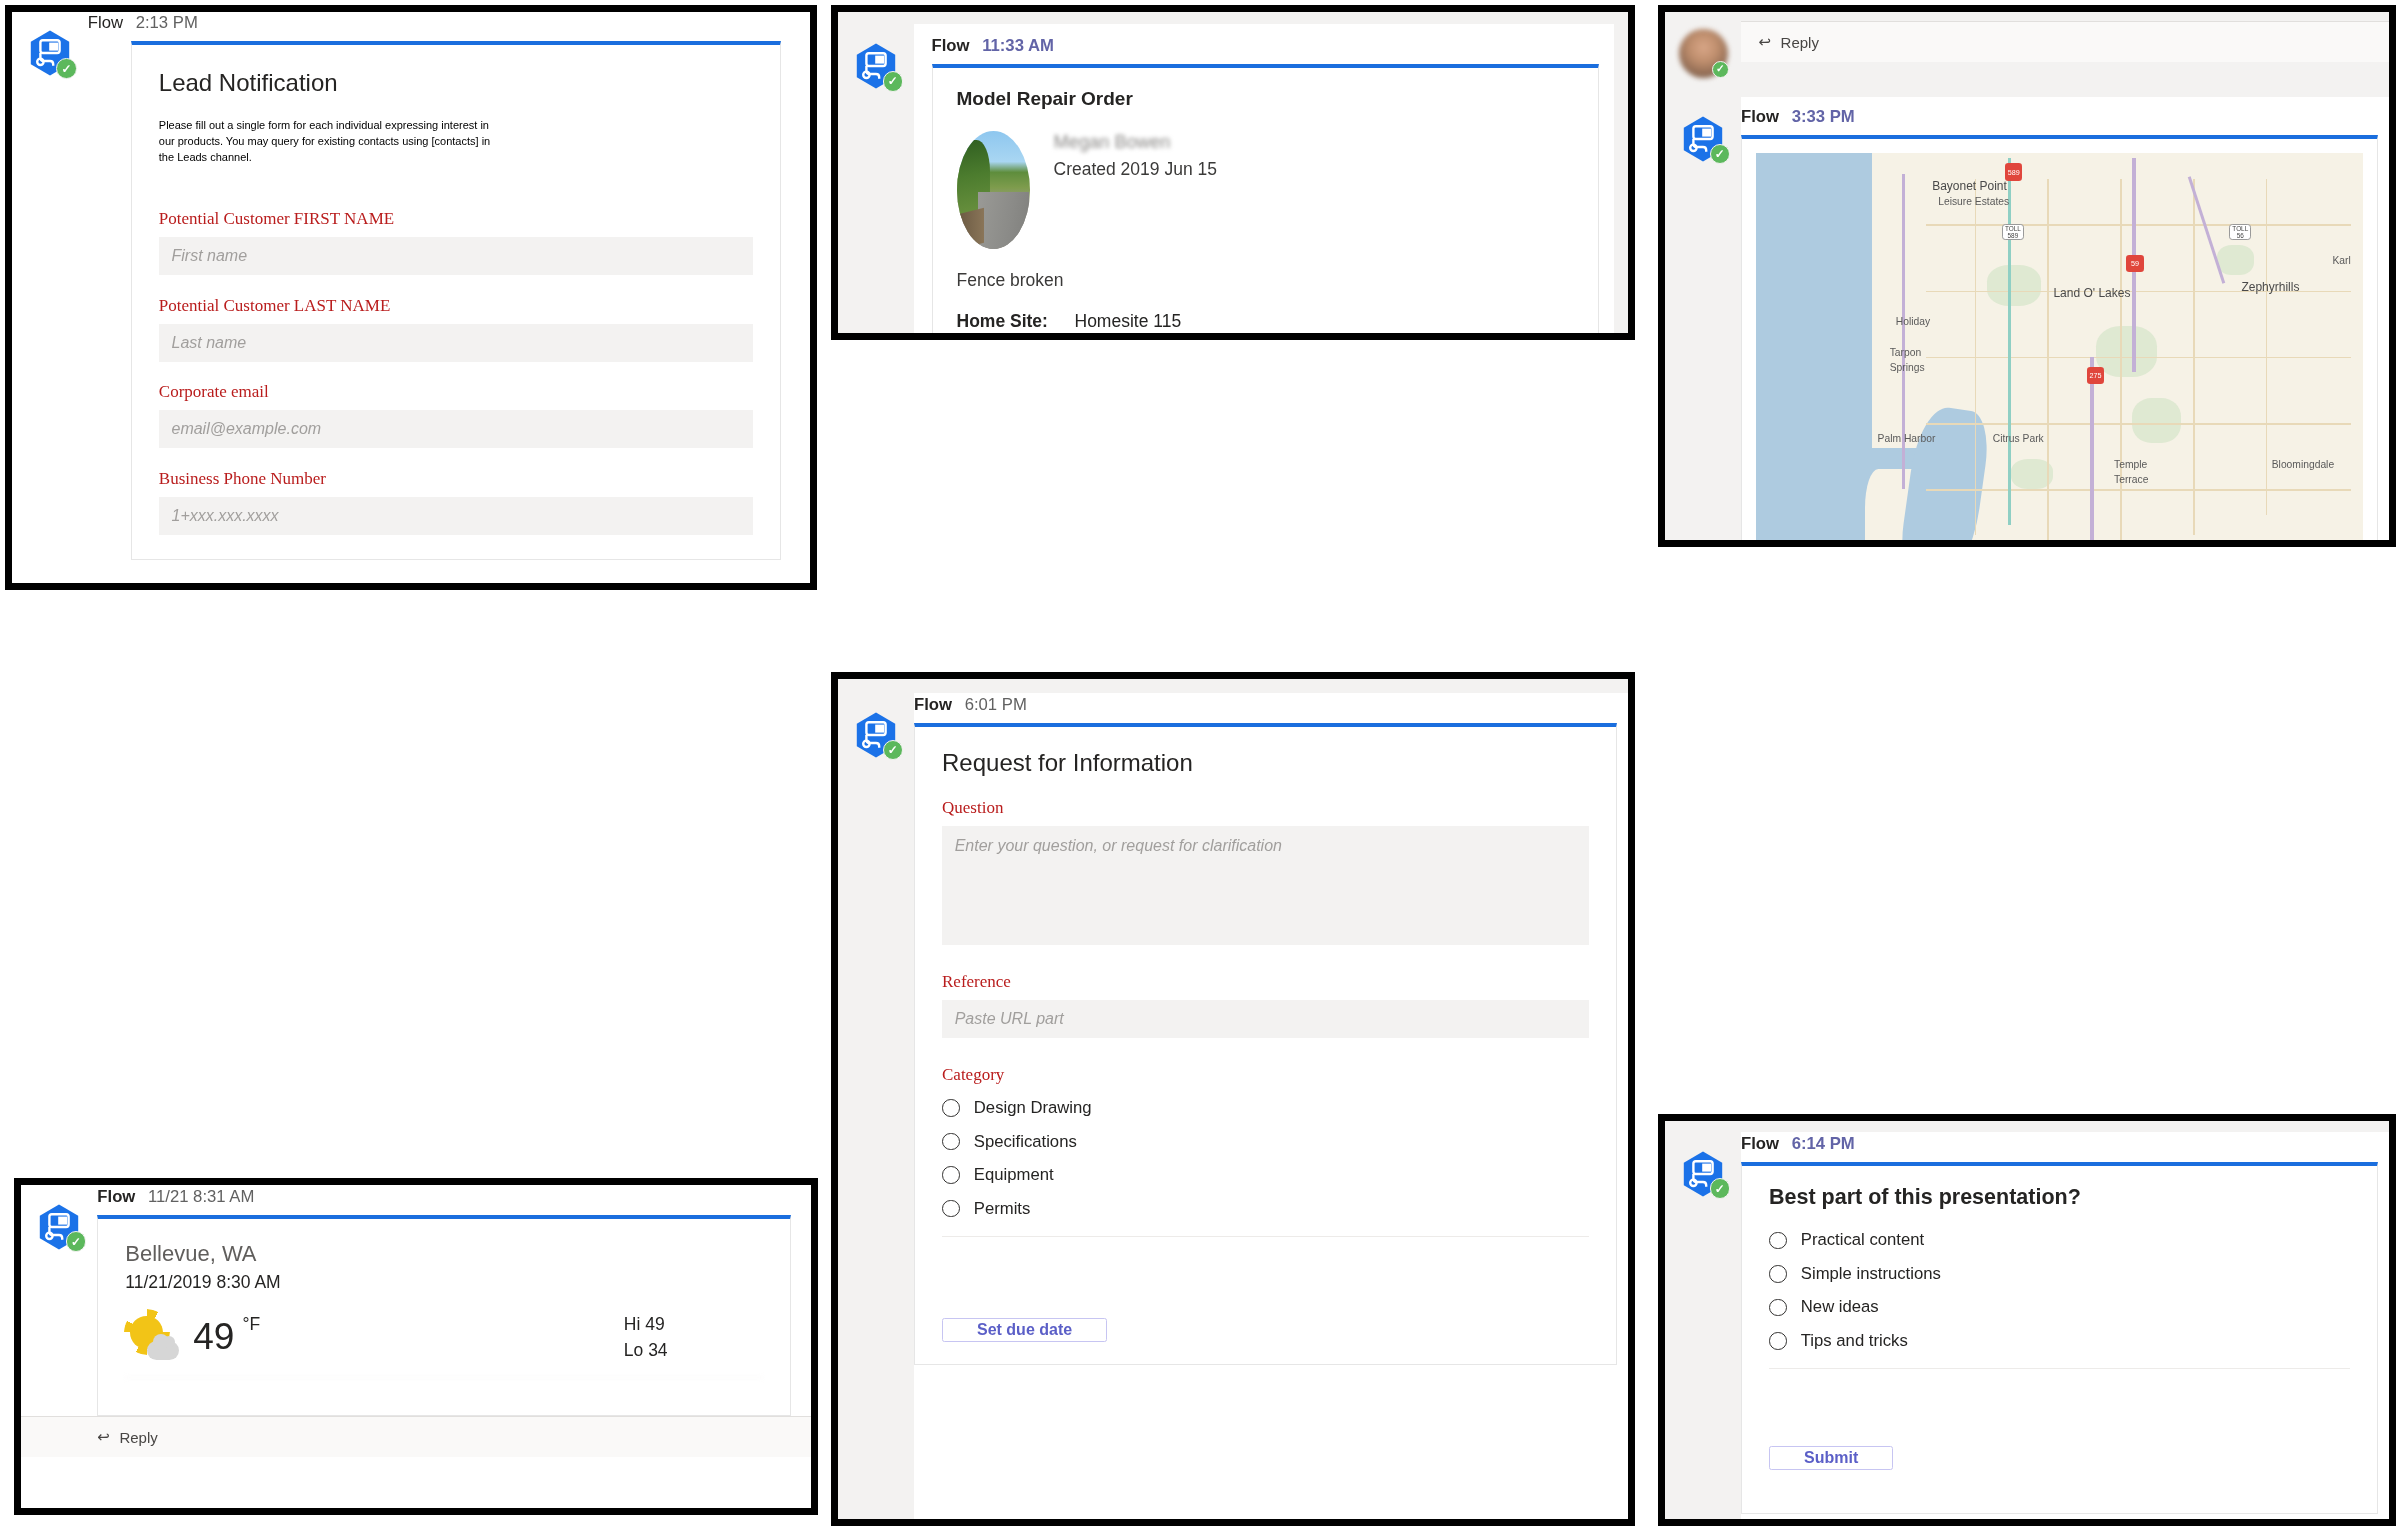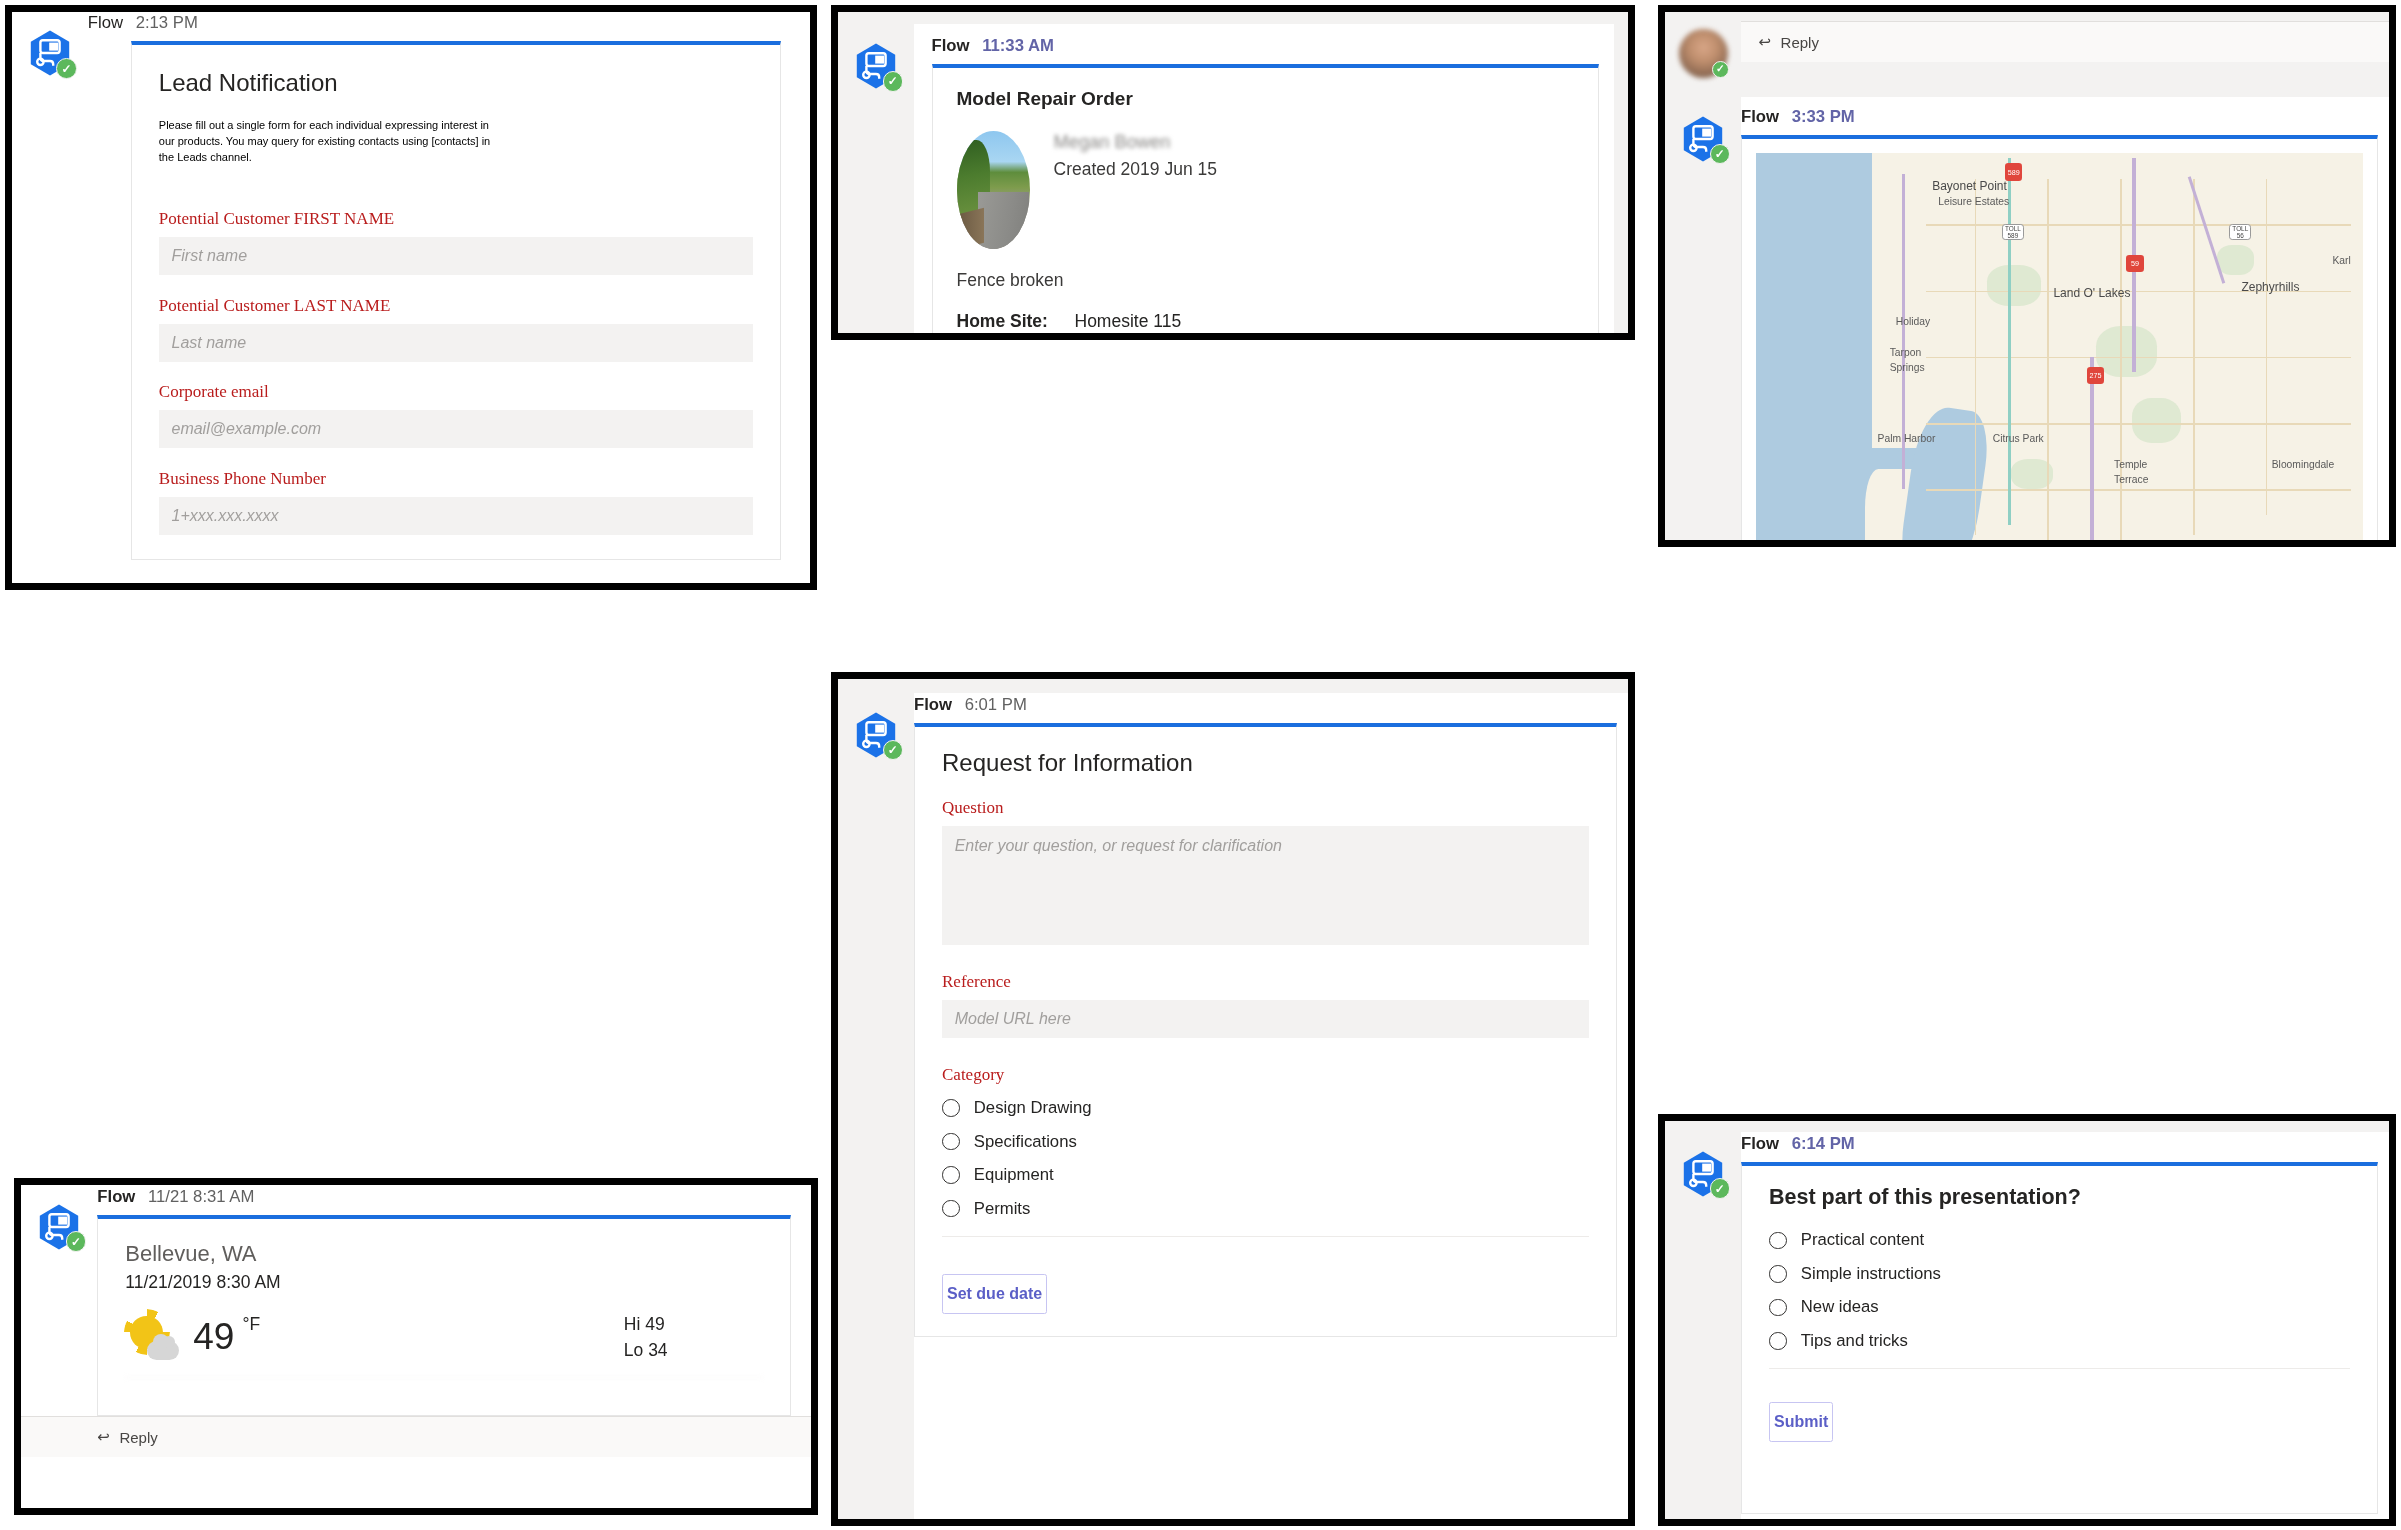--- a/index.html
+++ b/index.html
@@ -83,24 +83,24 @@
   .rb {
     width: 17.5px; height: 17.5px; border: 1.6px solid #323130; border-radius: 50%;
     margin-right: 14.3px; background: #fff; flex: none;
   }
   .choice-label { font-size: 16.7px; color: #252423; }
 
   .divider { height: 0.8px; background: #edebe9; margin: 17.5px 0 0 0; }
 
   .btn {
     display: inline-flex; align-items: center; justify-content: center;
-    min-width: 0; height: 40px; padding: 0 4px;
+    min-width: 0; height: 24px; padding: 0 34px;
     border: 0.8px solid #c7c5f2; background: #fff;
     color: #5b5fc7; font-size: 16px; font-weight: bold;
-    border-radius: 2.4px; cursor: pointer; margin-right: 12.7px;
+    border-radius: 2.4px; cursor: pointer; margin-right: 12.7px; margin-top: 44px;
   }
   .btn-row { margin-top: 45px; }
 
   .reply-bar {
     border-top: 0.8px solid #e1dfdd;
     background: #faf9f8;
     padding: 11px 0 11px 76px;
     font-size: 15px; color: #484644;
     display: flex; align-items: center;
   }
@@ -370,21 +370,21 @@
           <span class="author">Flow</span>
           <span class="time plain">6:01 PM</span>
         </div>
         <div class="card" style="margin-right:11px;">
           <div class="card-inner" style="padding:22px 27px 22px 27px;">
             <div class="card-title">Request for Information</div>
             <div class="field-label" style="margin-top:6.4px;">Question</div>
             <div class="input-box tall">Enter your question, or request for clarification</div>
 
             <div class="field-label" style="margin-top:27px;">Reference</div>
-            <div class="input-box">Model URL here</div>
+            <div class="input-box">Paste URL part</div>
 
             <div class="field-label" style="margin-top:27px;">Category</div>
             <div class="choice-row">
               <span class="rb"></span>
               <span class="choice-label">Design Drawing</span>
             </div>
             <div class="choice-row">
               <span class="rb"></span>
               <span class="choice-label">Specifications</span>
             </div>

